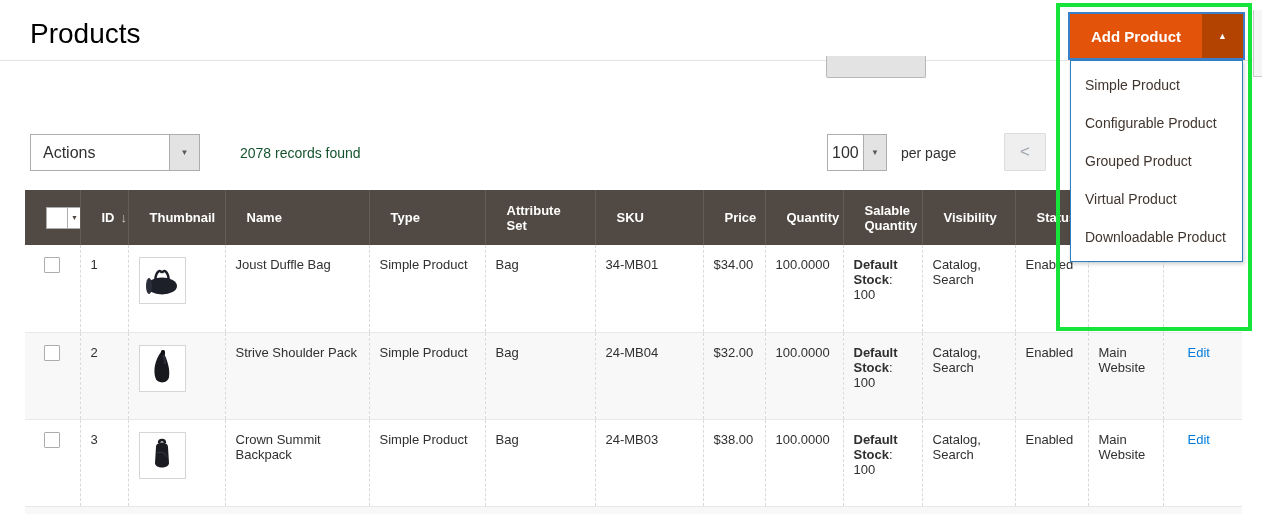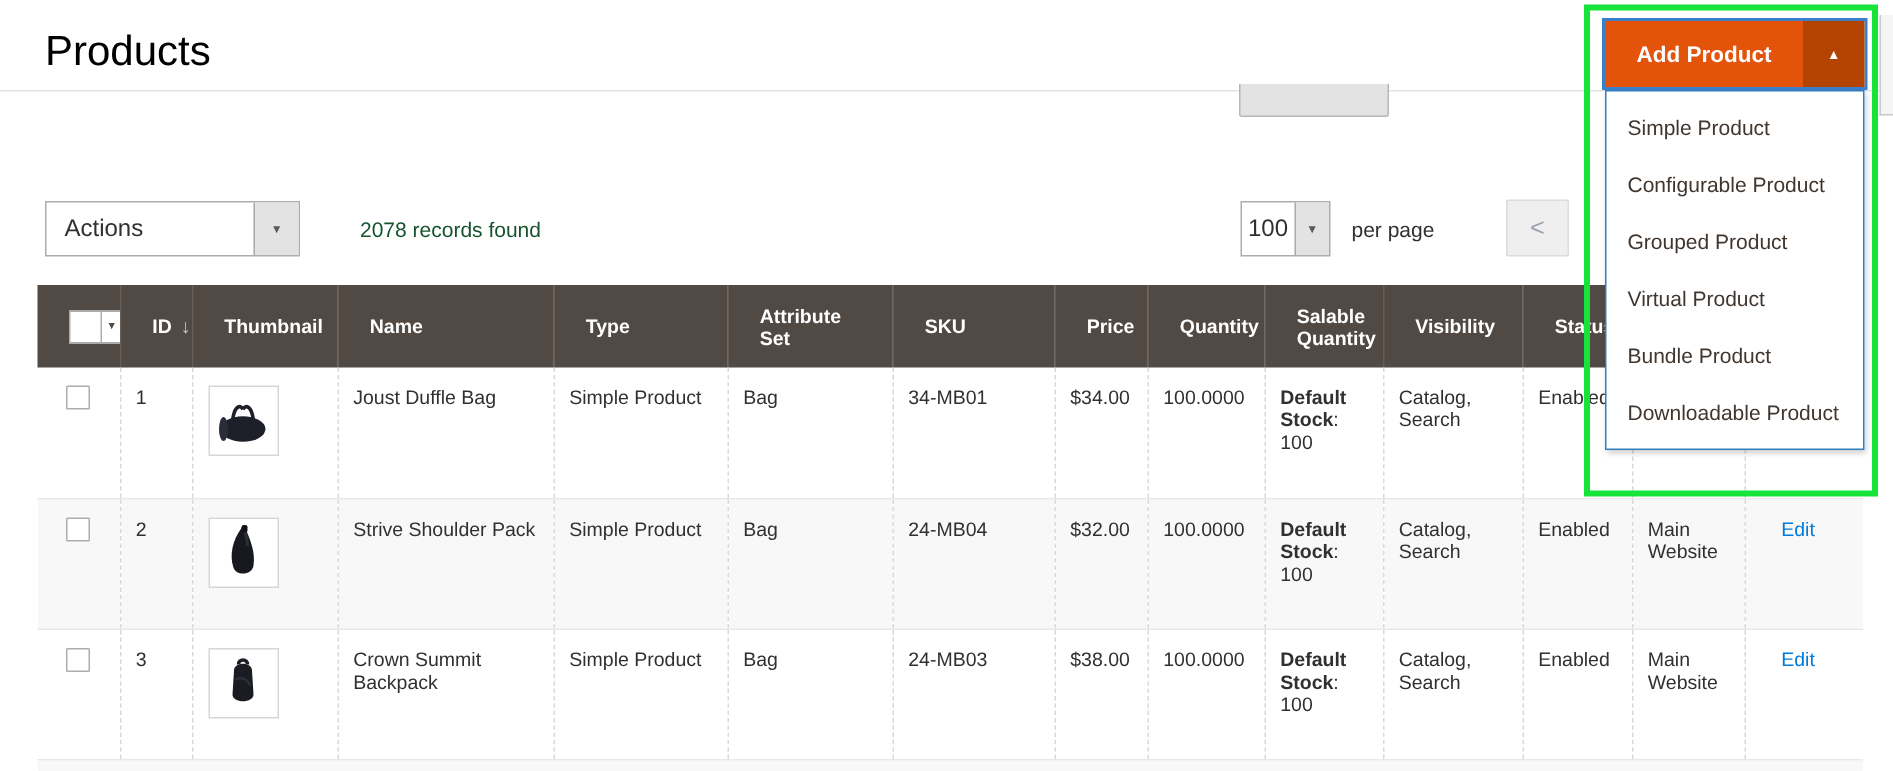--- a/index.html
+++ b/index.html
@@ -233,19 +233,18 @@
     <span class="btn-toggle">
       <span>▲</span>
     </span>
   </div>
 
   <div class="add-product-menu">
     <div class="menu-item">Simple Product</div>
     <div class="menu-item">Configurable Product</div>
     <div class="menu-item">Grouped Product</div>
     <div class="menu-item">Virtual Product</div>
-    <div class="menu-item">Bundle Product</div>
     <div class="menu-item">Downloadable Product</div>
   </div>
 
   <div class="highlight-box"></div>
 
 </div>
 
 </body></html>

